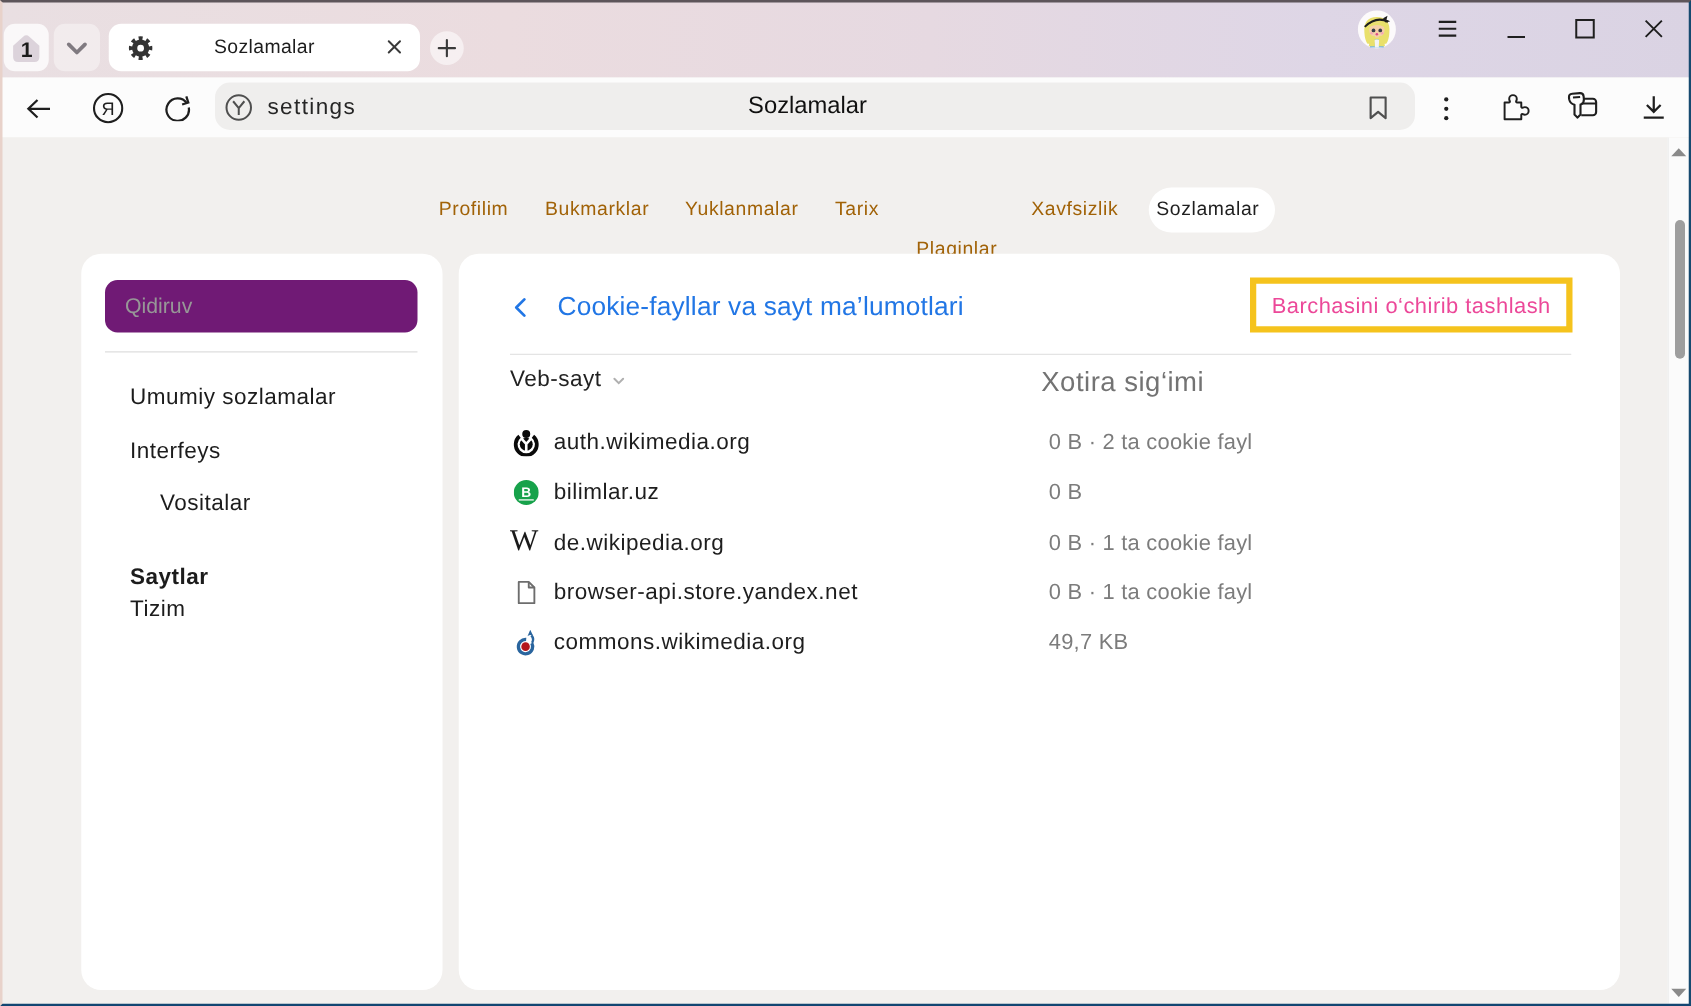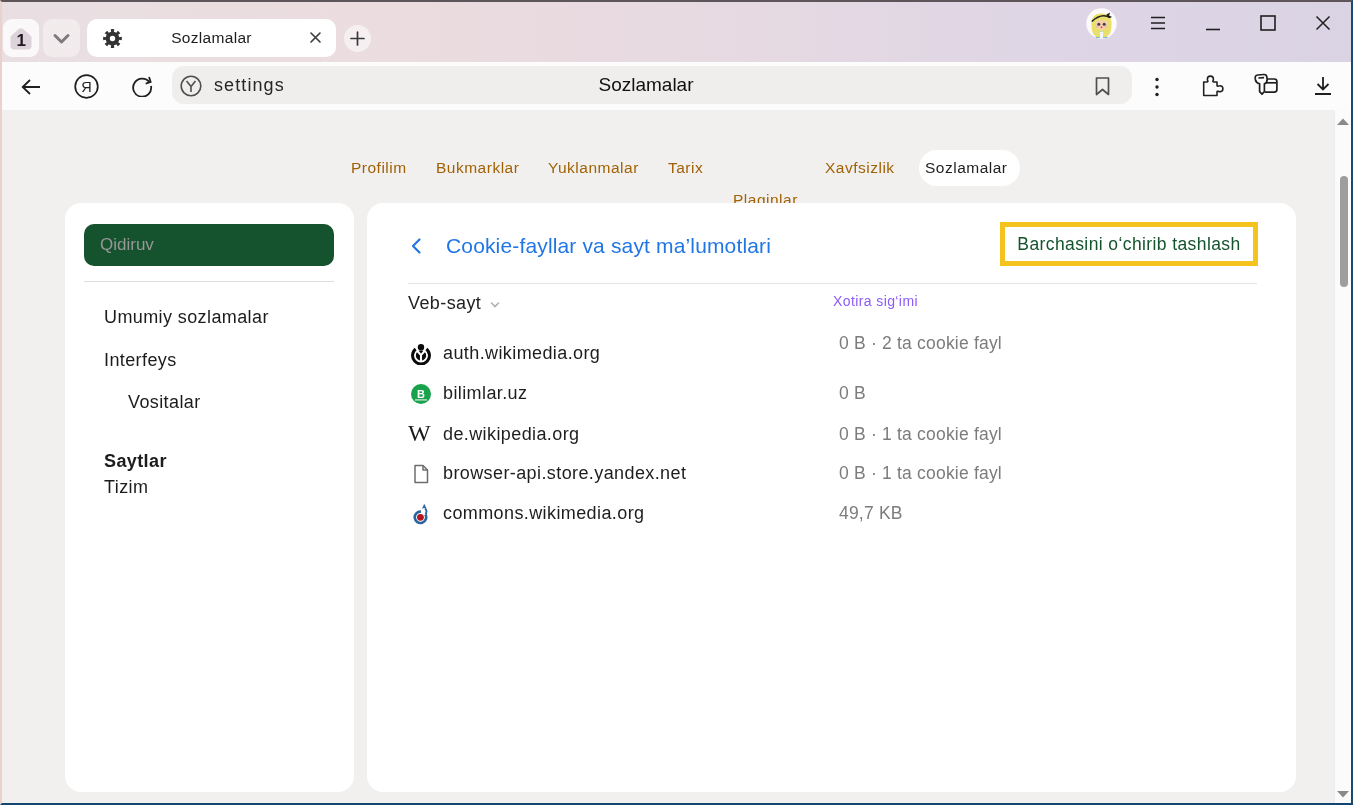--- a/index.html
+++ b/index.html
@@ -16,31 +16,31 @@
   #tabnum { left:3px; top:19px; width:36px; height:38px; border-radius:9px; background:rgba(255,255,255,0.78); }
   #tabchev { left:43px; top:19px; width:37px; height:38px; border-radius:9px; background:rgba(255,255,255,0.40); }
   #tab { left:87px; top:19px; width:249px; height:38px; border-radius:10px; background:#fff; }
   #tabtitle { left:87px; top:19px; width:249px; height:38px; line-height:38px; text-align:center; font-size:15.5px; letter-spacing:0.3px; color:#1d1d1d; }
   #plusbtn { left:344px; top:25px; width:27px; height:27px; border-radius:50%; background:rgba(255,255,255,0.55); }
   
   #content { left:0; top:110px; width:1353px; height:695px; background:#f2f0ee; }
   .navitem { position:absolute; top:151px; height:34px; line-height:34px; font-size:15.5px; letter-spacing:0.5px; color:#a16207; }
   #navpill { left:919px; top:150px; width:101px; height:36px; border-radius:18px; background:#fff; }
   #sidecard { left:65px; top:203px; width:289px; height:589px; border-radius:16px; background:#fff; }
-  #searchbox { left:84px; top:224px; width:250px; height:42px; border-radius:10px; background:#14532d;
+  #searchbox { left:84px; top:224px; width:250px; height:42px; border-radius:10px; background:#701a75;
     font-size:17px; color:#979797; line-height:42px; padding-left:16px; }
   #sidesep { left:84px; top:281px; width:250px; height:1px; background:#dedede; }
   .sideitem { position:absolute; left:104px; height:24px; line-height:24px; font-size:18px; letter-spacing:0.4px; color:#1c1c1c; }
   #maincard { left:367px; top:203px; width:929px; height:589px; border-radius:16px; background:#fff; }
   #heading { left:446px; top:234px; font-size:21px; font-weight:normal; letter-spacing:0.15px; color:#2176e5; }
   #delbtn { left:1000px; top:222px; width:258px; height:44px; border:5px solid #f5c31d; background:#fff;
-    text-align:center; color:#14532d; font-size:17.5px; letter-spacing:0.4px; line-height:35px; }
+    text-align:center; color:#ec4899; font-size:17.5px; letter-spacing:0.4px; line-height:35px; }
   #mainsep { left:408px; top:283px; width:849px; height:1px; background:#e4e4e4; }
   #colsite { left:408px; top:293px; font-size:18px; letter-spacing:0.4px; color:#222; }
-  #colsize { left:833px; top:293px; font-size:14px; letter-spacing:0.4px; color:#8b5cf6; }
+  #colsize { left:833px; top:293px; font-size:22px; letter-spacing:0.4px; color:#737373; }
   .rowname { position:absolute; left:443px; font-size:18px; letter-spacing:0.4px; color:#1e1e1e; }
   .rowval  { position:absolute; left:839px; font-size:17.5px; letter-spacing:0.2px; color:#7c7c7c; }
   .favicon { position:absolute; left:411px; width:20px; height:20px; }
   
   #sbtrack { left:1334px; top:110px; width:17px; height:693px; background:#fbfbfb; border-left:1px solid #ededed; }
   #sbthumb { left:1340px; top:176px; width:8px; height:111px; border-radius:4px; background:#9e9e9e; }
 </style>
 </head>
 <body>
   <div id="chrome" class="abs"></div>
@@ -174,21 +174,21 @@
   </svg>
   <div id="colsize" class="abs">Xotira sig‘imi</div>
 
   <svg class="favicon" style="top:343px; left:410px; width:22px; height:22px;" viewBox="0 0 20 20">
     <path d="M14.88 5.46 A7.7 7.7 0 1 1 5.12 5.46" fill="none" stroke="#0a0a0a" stroke-width="2.7"></path>
     <circle cx="10" cy="11.3" r="4.7" fill="#0a0a0a"></circle>
     <path d="M10 16.8 V11 M10 11 L6.5 7.1 M10 11 L13.5 7.1" fill="none" stroke="#fff" stroke-width="1.9"></path>
     <circle cx="10" cy="3.8" r="2.9" fill="#0a0a0a"></circle>
   </svg>
   <div class="rowname" style="top:343px;">auth.wikimedia.org</div>
-  <div class="rowval" style="top:333px;">0 B · 2 ta cookie fayl</div>
+  <div class="rowval" style="top:343px;">0 B · 2 ta cookie fayl</div>
 
   <svg class="favicon" style="top:384px;" viewBox="0 0 20 20">
     <circle cx="10" cy="10" r="10" fill="#17a24b"></circle>
     <text x="10" y="13.8" font-size="11" font-weight="bold" fill="#fff" text-anchor="middle">B</text>
     <rect x="4" y="15.2" width="12" height="1.4" fill="#e8f5ec" opacity="0.8"></rect>
   </svg>
   <div class="rowname" style="top:383px;">bilimlar.uz</div>
   <div class="rowval" style="top:383px;">0 B</div>
 
   <div class="abs" style="left:408px; top:420px; width:26px; height:24px; font-family:'Liberation Serif',serif; font-size:24px; color:#1a1a1a;">W</div>

